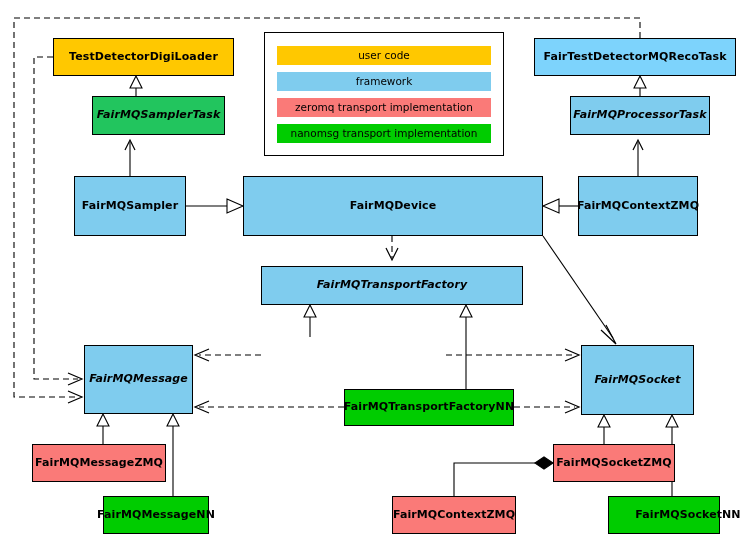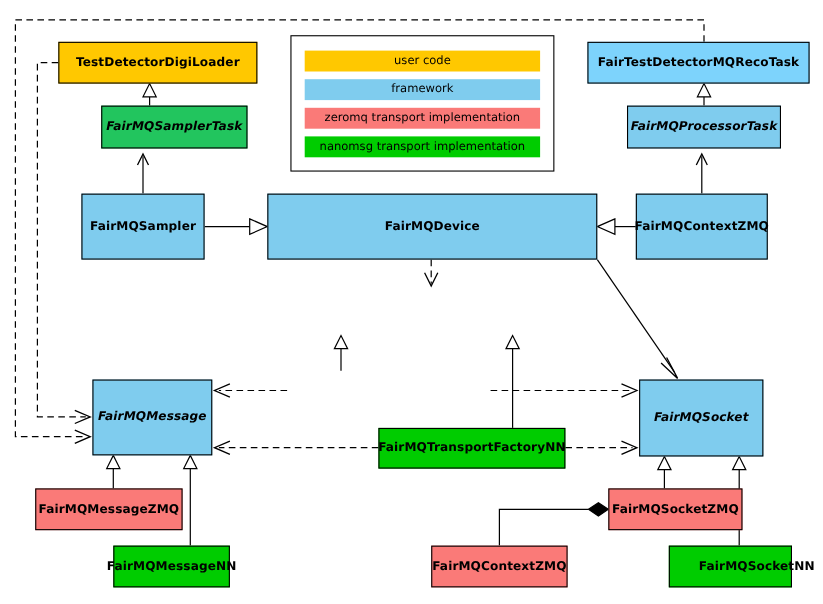--- a/index.html
+++ b/index.html
@@ -251,20 +251,23 @@
   </div>
 
   <div class="node" style="left:534px; top:38px; width:202px; height:38px; background:#7dd3fc;">
     <span>FairTestDetectorMQRecoTask</span>
   </div>
 
   <div class="node abstract" style="left:570px; top:96px; width:140px; height:39px; background:#7FCCEE;">
     <span>FairMQProcessorTask</span>
   </div>
 
+  <div class="node abstract" style="left:261px; top:266px; width:262px; height:39px; background:#7FCCEE;">
+    <span>FairMQTransportFactory</span>
+  </div>
 
 
   <div class="node" style="left:344px; top:389px; width:170px; height:37px; background:#00CC00;">
     <span>FairMQTransportFactoryNN</span>
   </div>
 
   <div class="node abstract" style="left:84px; top:345px; width:109px; height:69px; background:#7FCCEE;">
     <span>FairMQMessage</span>
   </div>
 

